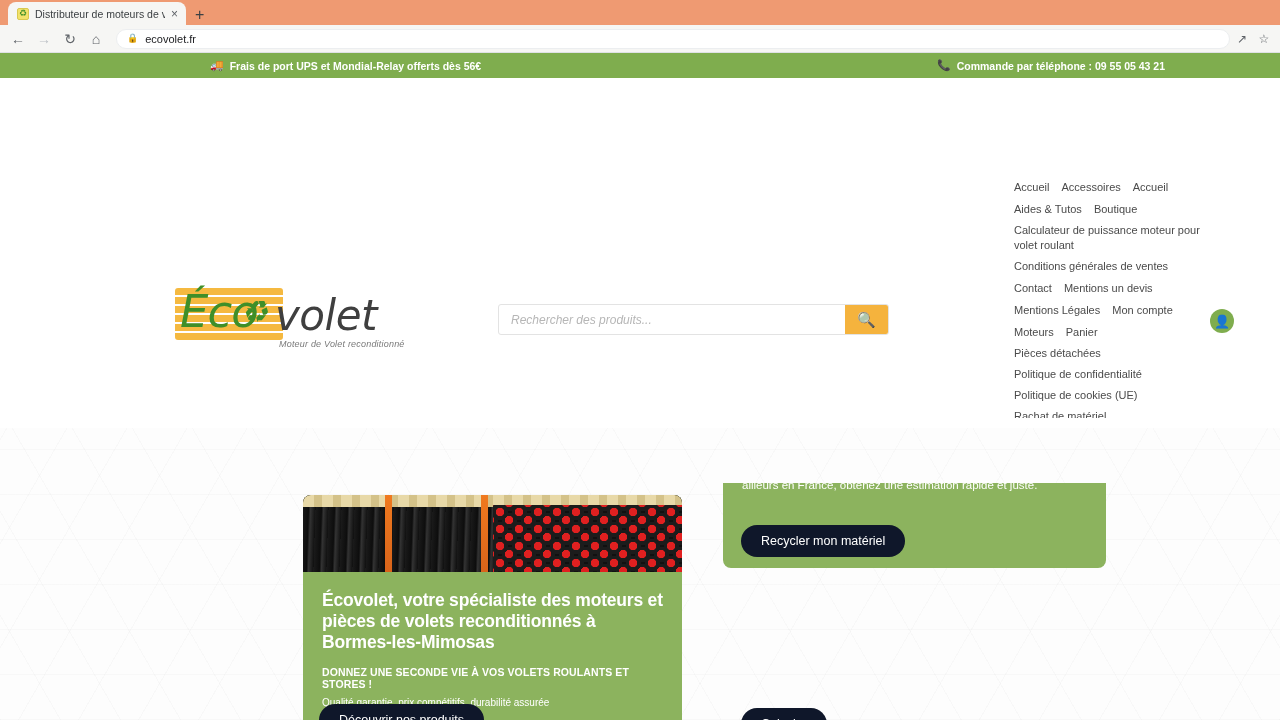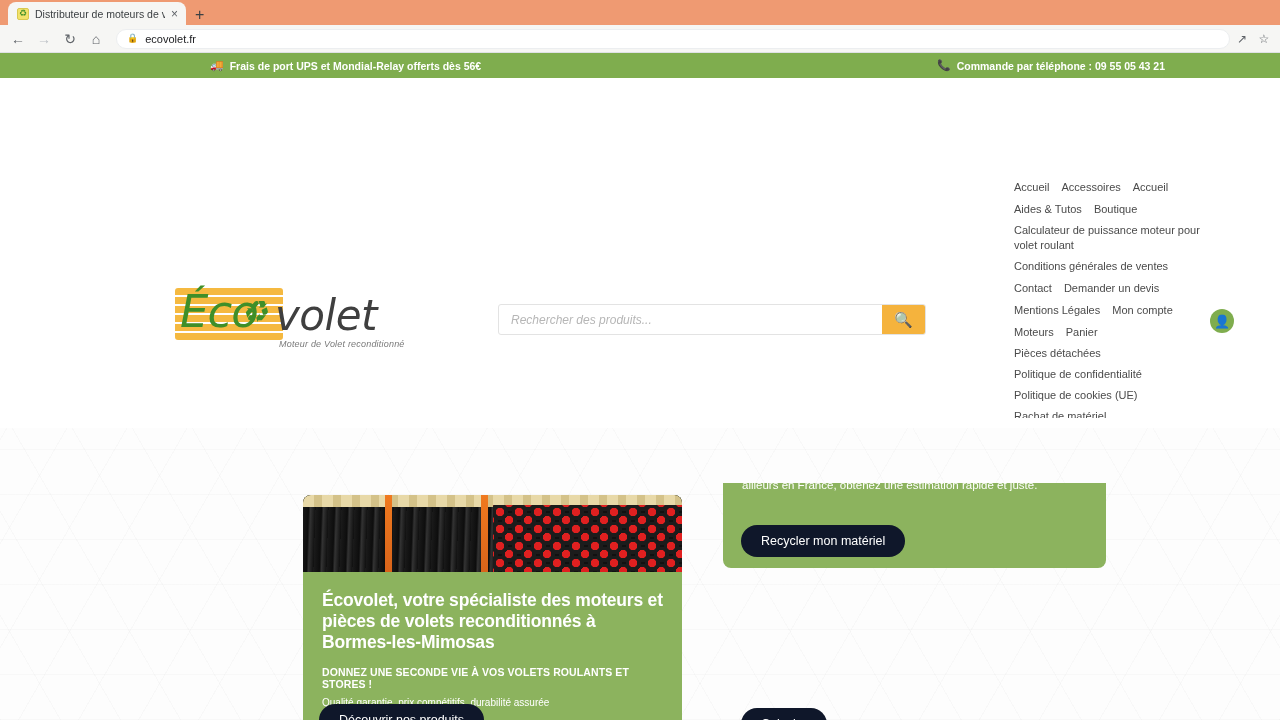--- a/index.html
+++ b/index.html
@@ -165,21 +165,21 @@
   #logo-tagline {
     position: absolute; left: 104px; top: 51px;
     font-size: 9px; color: #7a7a7a;
     letter-spacing: 0.2px;
     white-space: nowrap;
   }
 
   
   #search-wrap {
     position: absolute; left: 498px; top: 226px;
-    width: 428px; height: 31px;
+    width: 391px; height: 31px;
     display: flex;
     border: 1px solid #e3e3e3;
     border-radius: 3px;
     background: #fff;
     overflow: hidden;
   }
   #search-input {
     flex: 1 1 auto;
     border: none; outline: none;
     padding: 0 12px;
@@ -403,21 +403,21 @@
 
     <nav id="right-menu">
         <a>Accueil</a>
         <a>Accessoires</a>
         <a>Accueil</a>
         <a>Aides &amp; Tutos</a>
         <a>Boutique</a>
         <a class="wide">Calculateur de puissance moteur pour volet roulant</a>
         <a class="wide">Conditions générales de ventes</a>
         <a>Contact</a>
-        <a>Demander un devis</a>
+        <a>Mentions un devis</a>
         <a>Mentions Légales</a>
         <a>Mon compte</a>
         <a>Moteurs</a>
         <a>Panier</a>
         <a class="wide">Pièces détachées</a>
         <a class="wide">Politique de confidentialité</a>
         <a class="wide">Politique de cookies (UE)</a>
         <a class="wide">Rachat de matériel</a>
         <a class="wide">Validation de la commande</a>
       </nav>

